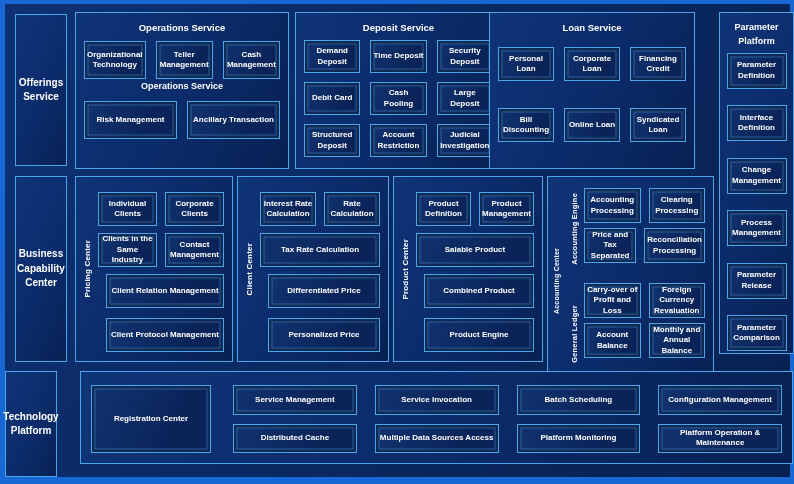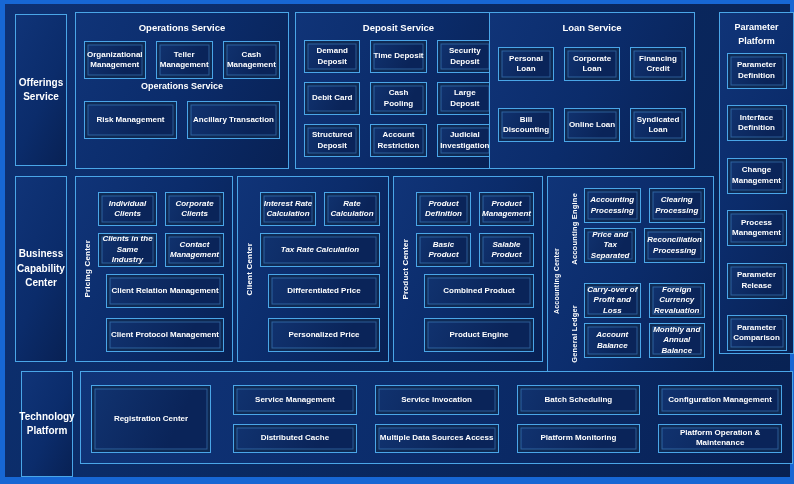--- a/index.html
+++ b/index.html
@@ -44,21 +44,21 @@
   .srow{display:flex;gap:10px;flex:none;}
   .srow .box{flex:1;}
   .sec{display:flex;flex-direction:column;padding:0 8px 24px;}
   .vlabel{
     writing-mode:vertical-rl;transform:rotate(180deg);white-space:nowrap;
     color:#fff;font-weight:bold;font-size:8px;letter-spacing:0.2px;
   }
   .midsec{display:flex;}
   .vrail{width:22px;flex:none;display:flex;align-items:center;justify-content:center;}
   .midcontent{flex:1;display:flex;flex-direction:column;gap:7px;padding:15px 8px 12px 0;}
-  .two{display:flex;gap:8px;flex:none;height:34px;font-style:italic;}
+  .two{display:flex;gap:8px;flex:none;height:34px;}
   .two .box{flex:1;}
   .wide{height:34px;flex:none;display:flex;padding-left:8px;}
   .wide .box{flex:1;}
   
   .accrail2{width:20px;flex:none;display:flex;flex-direction:column;}
   .accrail2 > div{flex:1;display:flex;align-items:center;justify-content:center;}
   .acc-content{flex:1;display:flex;flex-direction:column;gap:5px;padding:11px 8px 9px 0;}
   .acc-content .two{height:35px;}
   .gap-group{margin-top:15px;}
   
@@ -74,26 +74,26 @@
   .regbox{width:120px;flex:none;align-self:stretch;}
   .botgrid{flex:1;display:grid;grid-template-columns:repeat(4,1fr);grid-template-rows:1fr 1fr;gap:9px 18px;}
 </style>
 </head>
 <body>
 
 <div class="frame">
 
   <div class="railbox" style="left:10px;top:10px;width:52px;height:152px;">Offerings Service</div>
   <div class="railbox" style="left:10px;top:172px;width:52px;height:186px;">Business Capability Center</div>
-  <div class="railbox" style="left:16px;top:367px;width:52px;height:106px;">Technology Platform</div>
+  <div class="railbox" style="left:0;top:367px;width:52px;height:106px;">Technology Platform</div>
 
   <div class="panel sec" style="left:70px;top:8px;width:214px;height:157px;">
     <div class="title">Operations Service</div>
     <div class="srow" style="height:38px;margin-top:4px;">
-      <div class="box">Organizational Management</div>
+      <div class="box">Organizational Technology</div>
       <div class="box">Teller Management</div>
       <div class="box">Cash Management</div>
     </div>
     <div class="subtitle">Operations Service</div>
     <div class="srow" style="height:38px;margin-top:8px;">
       <div class="box">Risk Management</div>
       <div class="box">Ancillary Transaction</div>
     </div>
   </div>
 
@@ -186,21 +186,20 @@
   <div class="panel midsec" style="left:388px;top:172px;width:150px;height:186px;">
     <div class="vrail">
         <span class="vlabel">Product Center</span>
       </div>
     <div class="midcontent">
       <div class="two">
         <div class="box">Product Definition</div>
         <div class="box">Product Management</div>
       </div>
       <div class="two">
-        <div class="box">Basic Product</div>
         <div class="box">Salable Product</div>
       </div>
       <div class="wide">
           <div class="box">Combined Product</div>
         </div>
       <div class="wide" style="margin-top:3px;">
           <div class="box">Product Engine</div>
         </div>
     </div>
   </div>

